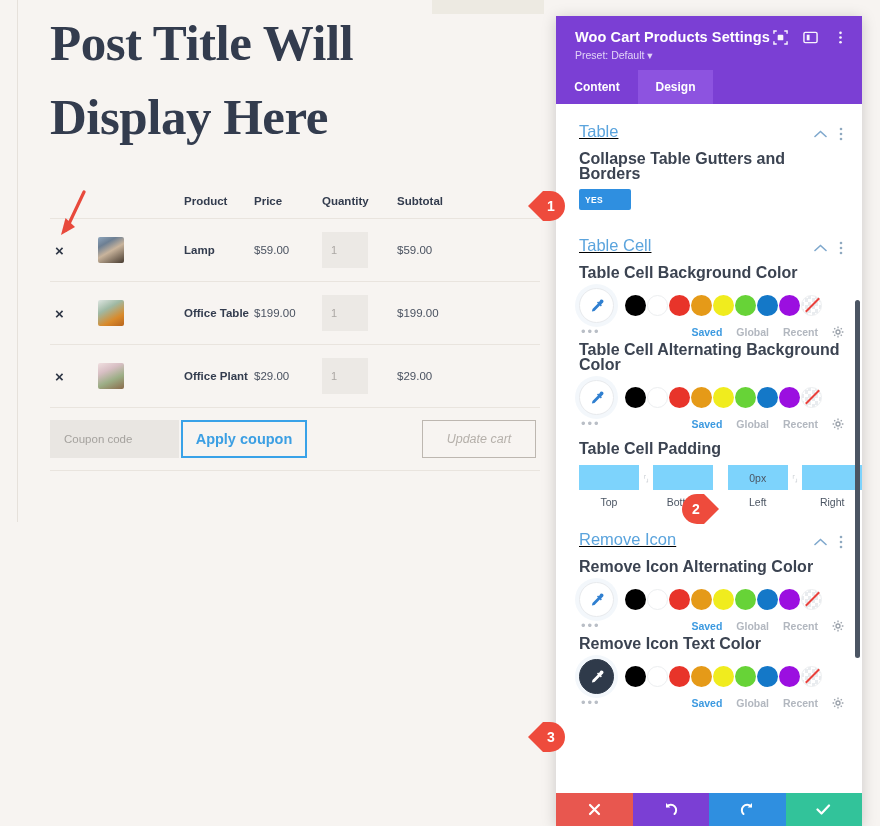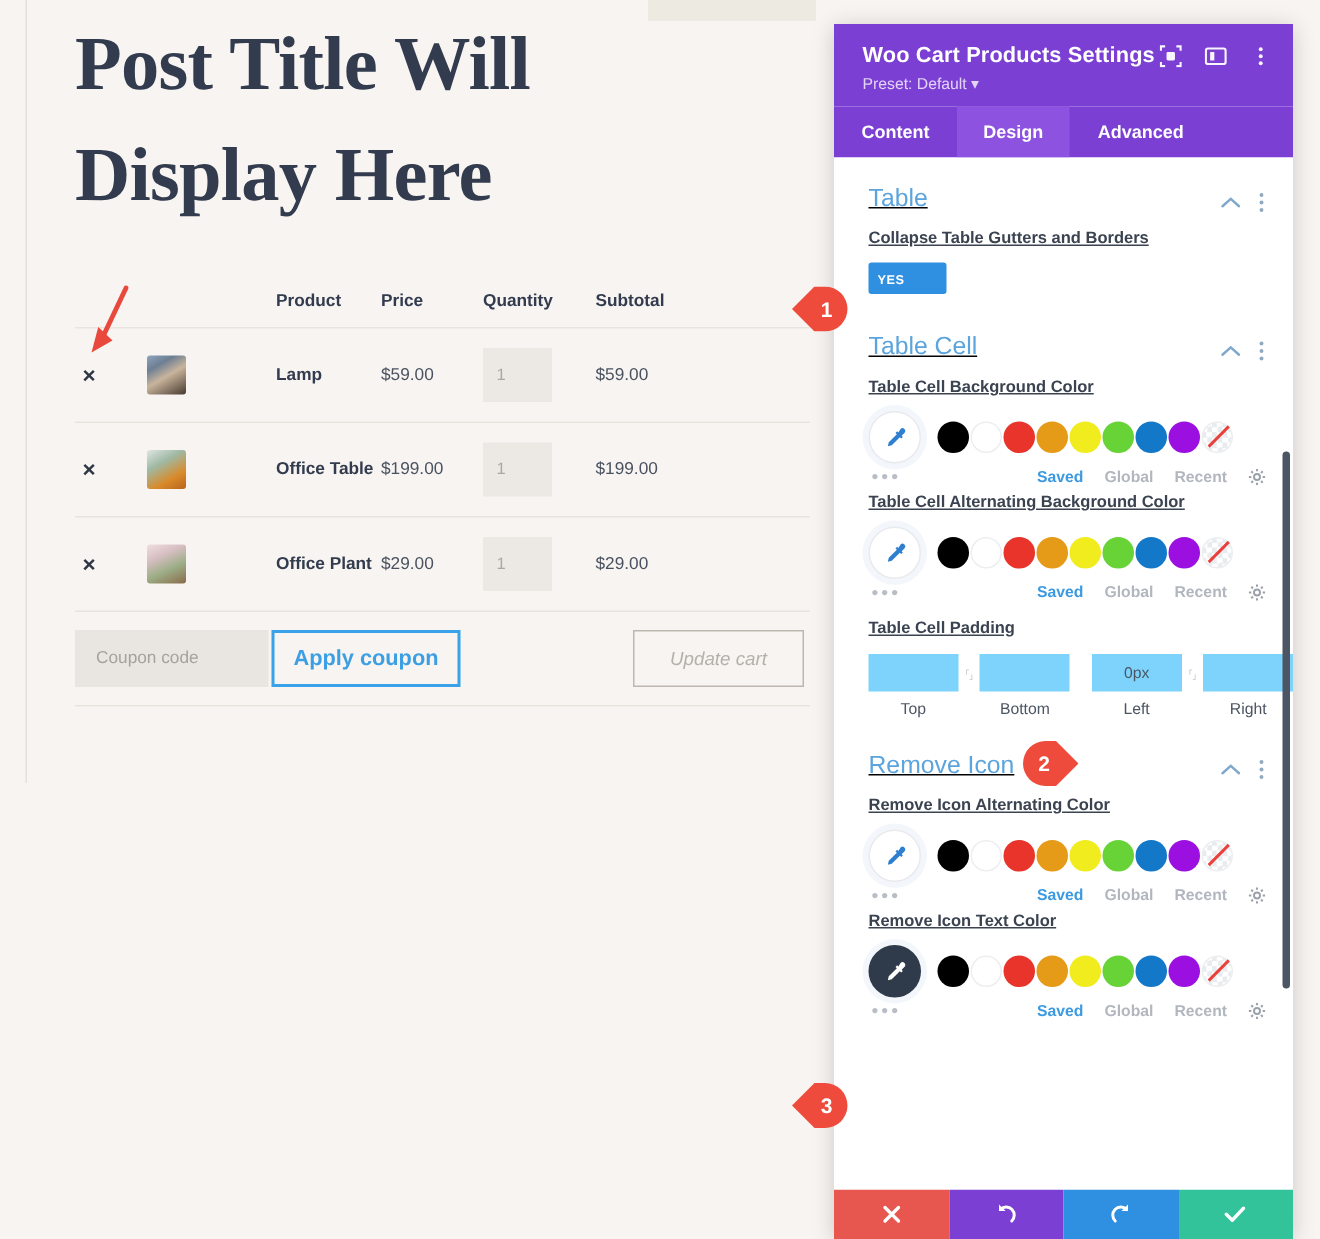--- a/index.html
+++ b/index.html
@@ -46,21 +46,21 @@
   #head-icons{position:absolute;right:14px;top:14px;display:flex;align-items:center;gap:15px;}
   .hicon{width:15px;height:15px;display:block;opacity:.95;}
   #tabs{display:flex;background:#7b3fd4;}
   .tab{flex:0 0 auto;padding:10px 0;text-align:center;color:#fff;font-size:12px;font-weight:700;}
   .tab.t0{width:82px;}.tab.t1{width:75px;background:#8d53e0;}.tab.t2{width:95px;}
   #panel-body{flex:1;background:#fff;overflow:hidden;position:relative;padding:0 0 0 0;}
   #scrollbar{position:absolute;right:2px;top:196px;width:5px;height:358px;background:#4b5563;border-radius:3px;}
   .sec-head{display:flex;align-items:flex-end;padding:18px 19px 6px 23px;text-decoration:underline;}
   .sec-title{flex:1;color:#5ba4dd;font-size:16.5px;font-weight:400;}
   .sec-ic{display:flex;align-items:center;gap:12px;}
-  .field-label{padding:4px 19px 6px 23px;font-size:11px;font-weight:700;color:#3b4351;line-height:15px;text-decoration:underline;}
+  .field-label{padding:4px 19px 6px 23px;font-size:16px;font-weight:700;color:#3b4351;line-height:15px;}
   
   #toggle-yes{margin:2px 0 0 23px;width:52px;height:21px;background:#2f8fe0;border-radius:2px;display:flex;align-items:center;gap:46px;}
   #toggle-yes .lbl{color:#fff;font-size:8.5px;font-weight:700;padding-left:6px;letter-spacing:.3px;}
   #toggle-yes .knob{margin-left:4px;width:24px;height:15px;background:#fff;border-radius:2px;}
   
   .color-row{display:flex;align-items:center;padding:2px 0 0 23px;}
   .eyedrop{width:33px;height:33px;border-radius:50%;background:#fff;border:1px solid #e8eaed;
            box-shadow:0 0 0 4px #f3f7fb;display:flex;align-items:center;justify-content:center;flex:0 0 auto;}
   .eyedrop.sel{background:#2f3a4a;border-color:#2f3a4a;}
   .swatches{display:flex;align-items:center;margin-left:11px;gap:1px;}
@@ -182,21 +182,20 @@
         <circle cx="8" cy="3" r="1.4" fill="#fff"></circle>
           <circle cx="8" cy="8" r="1.4" fill="#fff"></circle>
           <circle cx="8" cy="13" r="1.4" fill="#fff"></circle>
       </svg>
     </div>
   </div>
 
   <div id="tabs">
     <div class="tab t0">Content</div>
     <div class="tab t1">Design</div>
-    <div class="tab t2">Advanced</div>
   </div>
 
   <div id="panel-body">
     <div id="scrollbar"></div>
 
     <div class="sec-head">
       <div class="sec-title">Table</div>
       <div class="sec-ic">
         <svg width="13" height="8" viewBox="0 0 13 8">
           <path d="M1 6.5 L6.5 1.5 L12 6.5" stroke="#7fa8cd" stroke-width="1.6" fill="none" stroke-linecap="round"></path>

